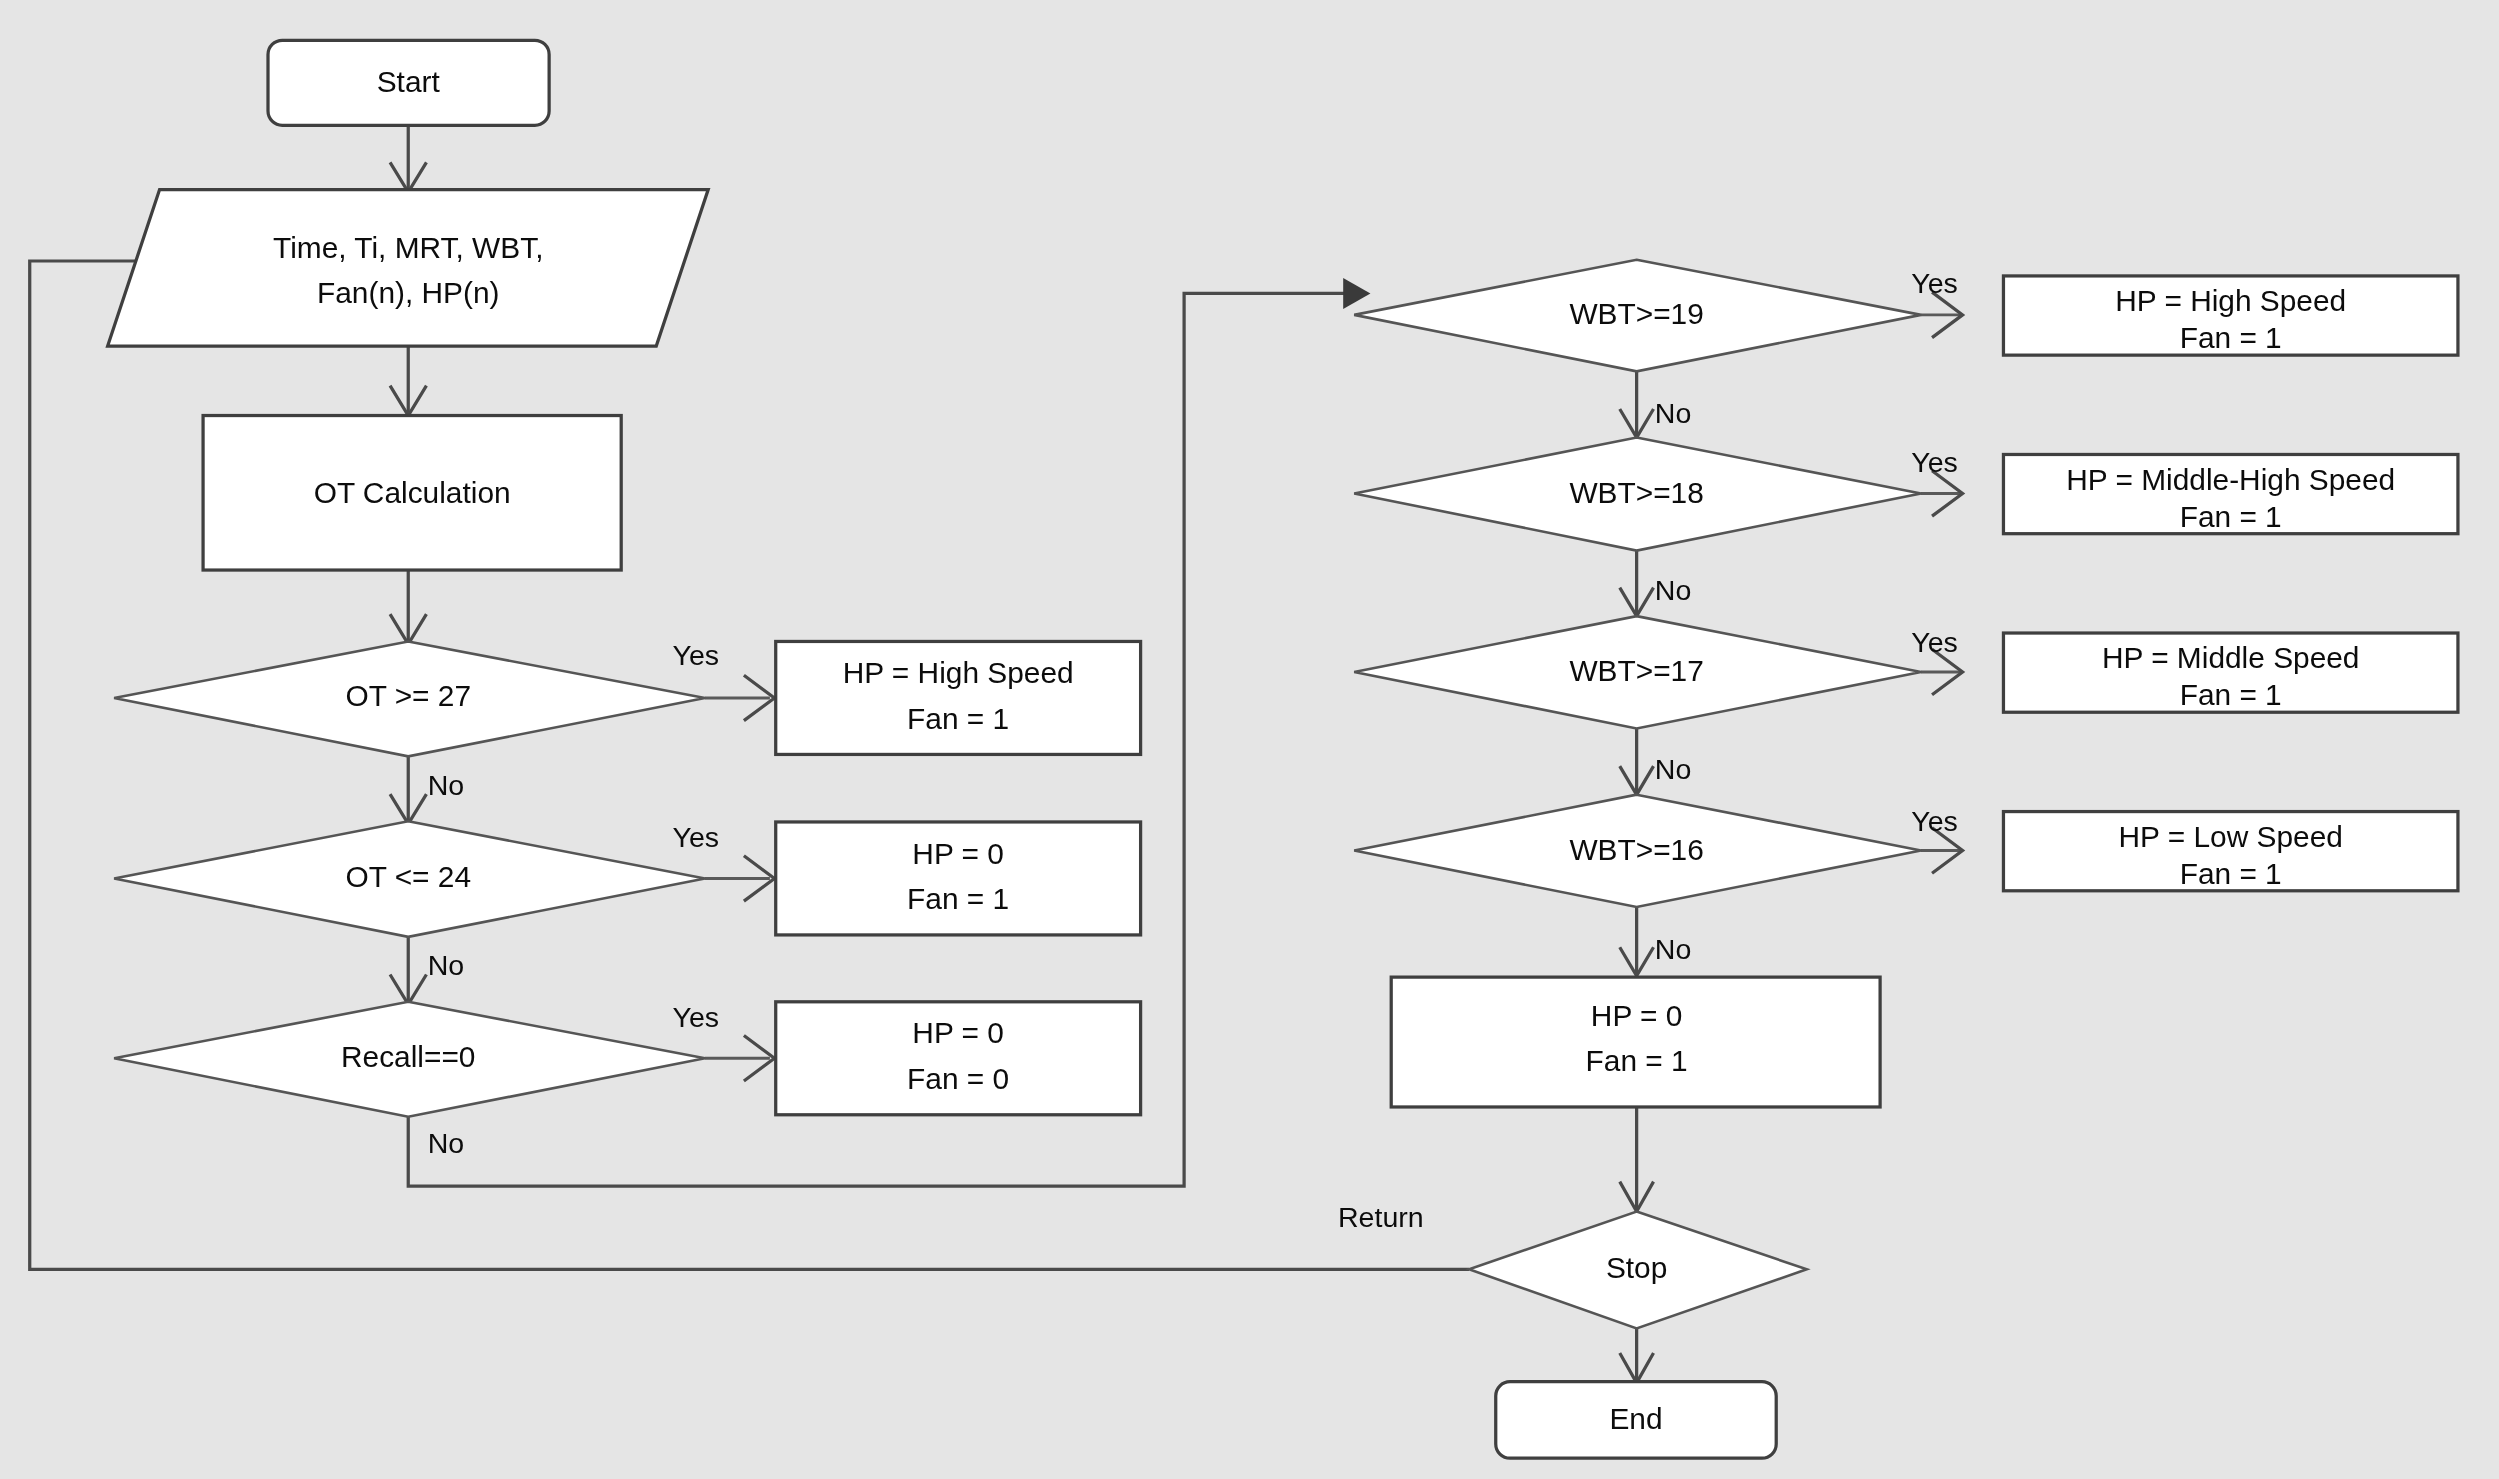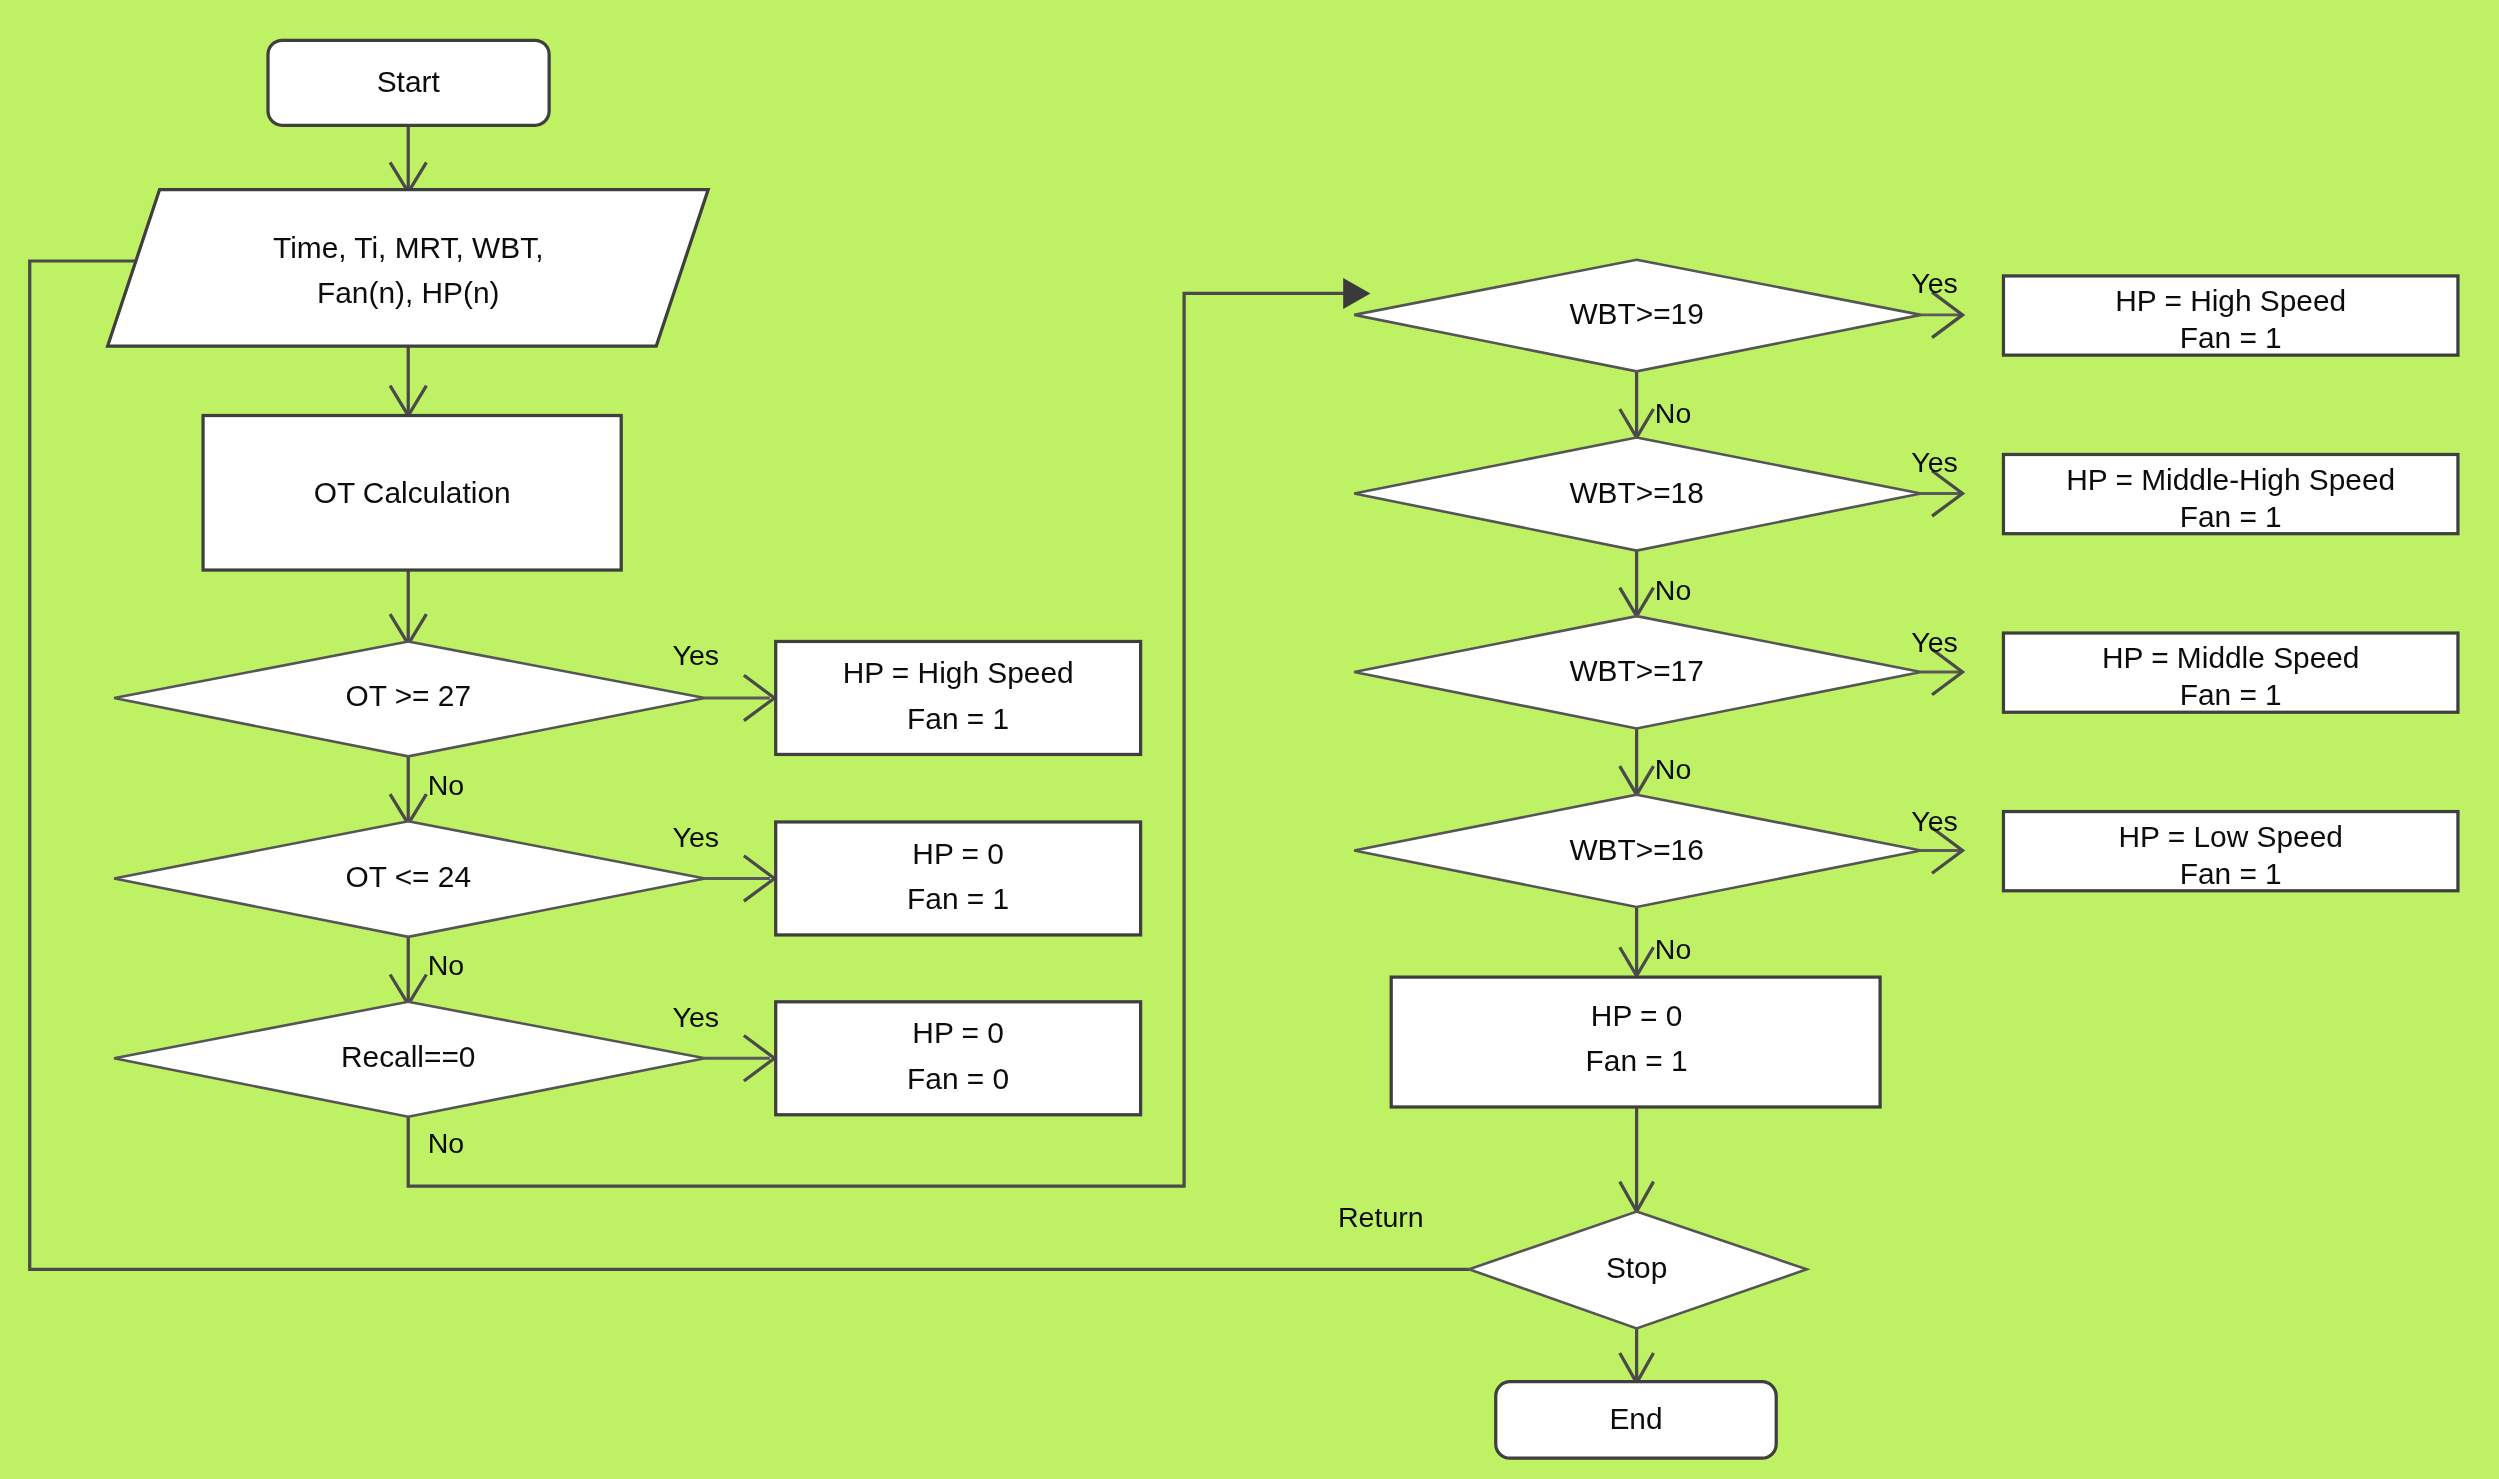--- a/index.html
+++ b/index.html
@@ -5,21 +5,21 @@
 <style>
   html, body {
     margin: 0;
     padding: 0;
     background: #ffffff;
   }
   #flow-root {
     position: relative;
     width: 2500px;
     height: 1479px;
-    background: #bef264;
+    background: #e5e5e5;
     font-family: "Liberation Sans", sans-serif;
     overflow: hidden;
   }
   svg#flow-svg {
     display: block;
     width: 2500px;
     height: 1479px;
   }
   .shape-stroke { stroke: #3f3f3f; stroke-width: 5; fill: #ffffff; }
   .shape-stroke-thin { stroke: #555555; stroke-width: 4; fill: #ffffff; }

